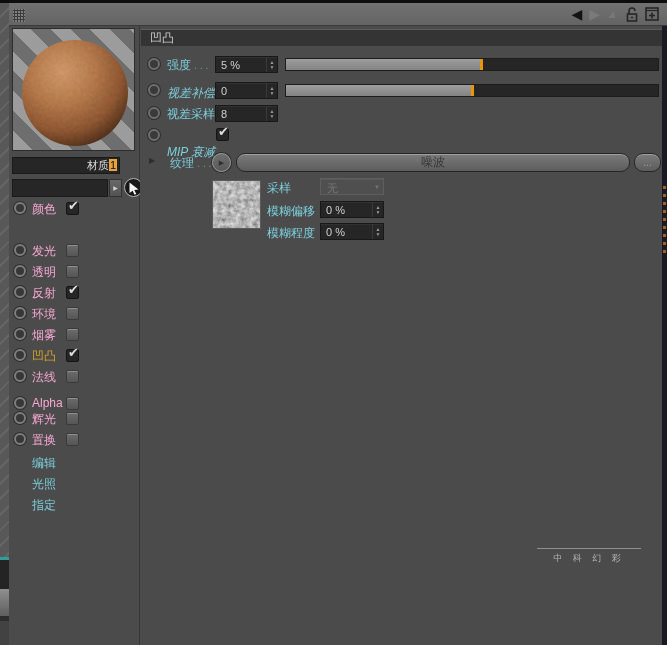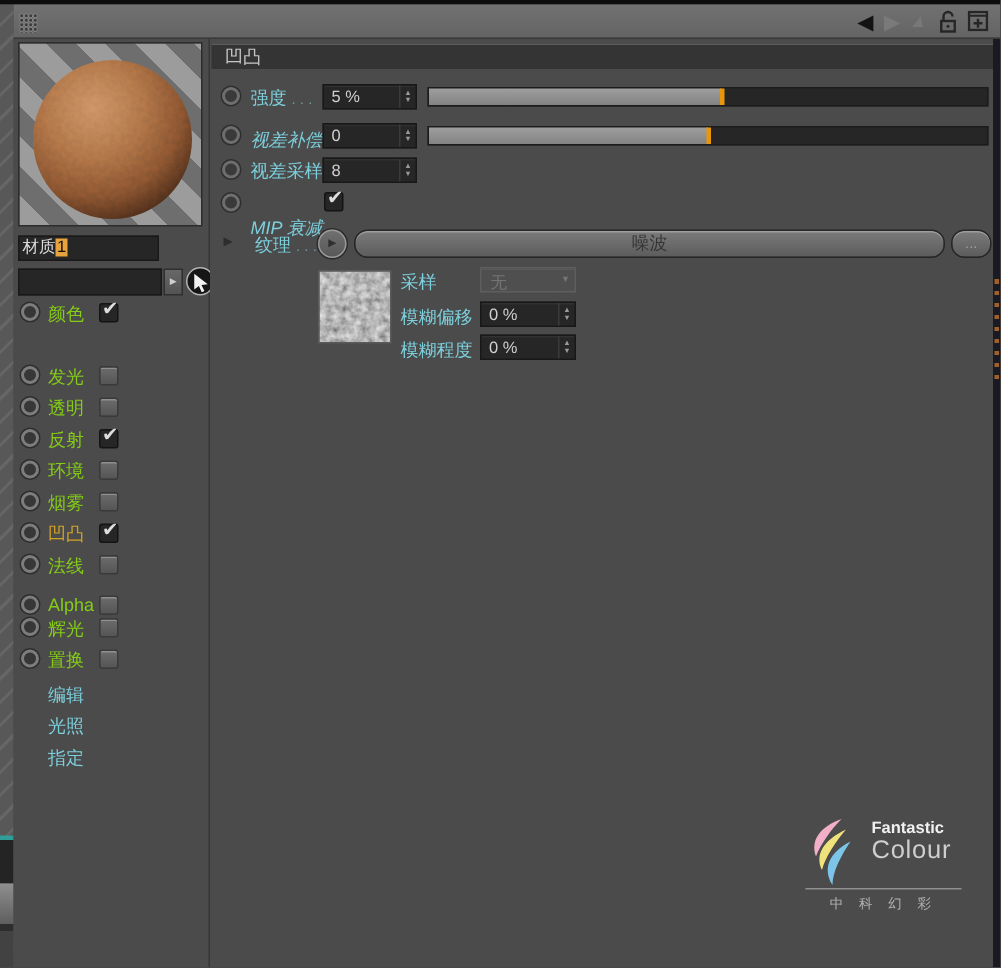--- a/index.html
+++ b/index.html
@@ -37,40 +37,40 @@
 
   
   .left-panel { position:absolute; left:9px; top:26px; width:131px; height:619px;
                 background:#4b4b4b; border-right:1px solid #373737; }
 
   .preview { position:absolute; left:12px; top:28px; width:123px; height:123px;
              border:1px solid #2d2d2d;
              background:repeating-linear-gradient(45deg,#9c9c9c 0 14px,#6e6e6e 14px 28px); overflow:hidden; }
   .preview svg { display:block; }
 
-  .name-field { position:absolute; left:12px; top:157px; width:94px; height:17px;
+  .name-field { position:absolute; left:12px; top:157px; width:108px; height:17px;
                 background:#262626; border:1px solid #191919; color:#dcdcdc;
-                font-size:11px; line-height:15px; padding:0 2px; white-space:nowrap; }
+                font-size:11px; line-height:15px; padding:0 2px; white-space:nowrap;text-align:right; }
   .name-field .sel { background:#e8a33d; color:#0d0d0d; padding:0 1px; }
 
   .shader-slot { position:absolute; left:12px; top:179px; width:96px; height:18px;
                  background:#262626; border:1px solid #191919; }
   .shader-arrow-btn { position:absolute; left:109px; top:179px; width:13px; height:18px;
                  background:linear-gradient(#686868,#535353); border:1px solid #303030;
                  color:#cfcfcf; font-size:6px; text-align:center; line-height:16px; }
   .picker-btn { position:absolute; left:124px; top:178px; width:19px; height:19px; border-radius:50%;
                 background:#161616; border:1.5px solid #b5b5b5; }
   .picker-btn svg { position:absolute; left:4px; top:3px; }
 
   
   .ch-row { position:absolute; left:9px; width:131px; height:20px; }
   .radio { display:inline-block; width:12px; height:12px; border-radius:50%;
            background:#373737; border:2px solid #7d7d7d; box-shadow:0 0 0 1px #2e2e2e; }
   .ch-row .radio { position:absolute; left:5px; top:3px; }
-  .ch-label { position:absolute; left:23px; top:2px; font-size:12px; color:#84cc16; }
+  .ch-label { position:absolute; left:23px; top:2px; font-size:12px; color:#f9a8d4; }
   .ch-label.active { color:#cfa028; }
   .cb { position:absolute; left:57px; top:3px; width:13px; height:13px; border-radius:2px; }
   .cb.off { background:linear-gradient(#6c6c6c,#555); border:1px solid #3a3a3a;
             box-shadow:inset 0 1px 0 rgba(255,255,255,0.25); }
   .cb.on  { background:#262626; border:1px solid #141414; }
   .cb .check { display:none; }
   .cb.on .check { display:block; position:absolute; left:1px; top:-5px; font-size:13px;
                   font-weight:bold; color:#dedede; }
   .link-label { position:absolute; left:32px; font-size:12px; color:#7ccfdc; }
 
@@ -358,28 +358,17 @@
   <span class="p-label" style="left:267px; top:225px;">模糊程度</span>
   <div class="spin" style="left:320px; top:223px; width:64px;">
     <span class="val">0 %</span>
     <span class="arrows">
       <span>▲</span>
       <span>▼</span>
     </span>
   </div>
 
   <div class="logo">
-    <div class="logo-row">
-      <svg class="logo-flame" viewBox="0 0 36 44">
-        <path d="M24 0 C10 5 3 14 7 25 C10 17 17 7 24 0 Z" fill="#f2b0c8"></path>
-        <path d="M27 7 C12 14 6 24 11 34 C13 26 20 15 27 7 Z" fill="#f0e27a"></path>
-        <path d="M30 15 C16 22 11 33 18 44 C18 35 24 24 30 15 Z" fill="#7cc4e8"></path>
-      </svg>
-      <div class="logo-texts">
-        <div class="logo-t1">Fantastic</div>
-        <div class="logo-t2">Colour</div>
-      </div>
-    </div>
     <div class="logo-div"></div>
     <div class="logo-t3">中 科 幻 彩</div>
   </div>
 
 </div>
 
 </body></html>

